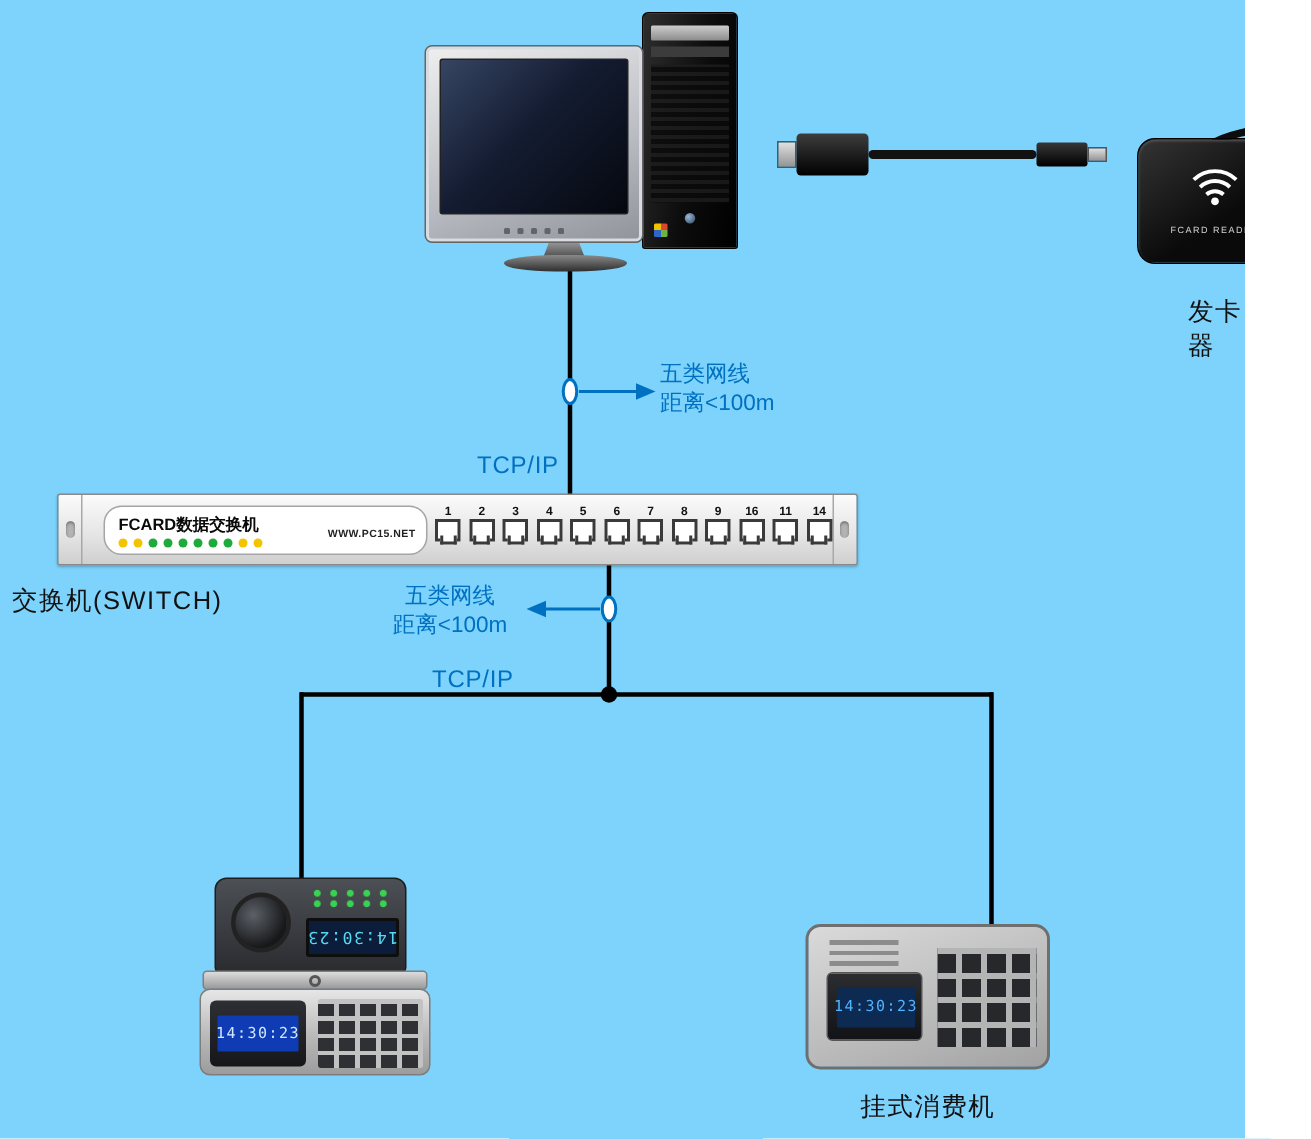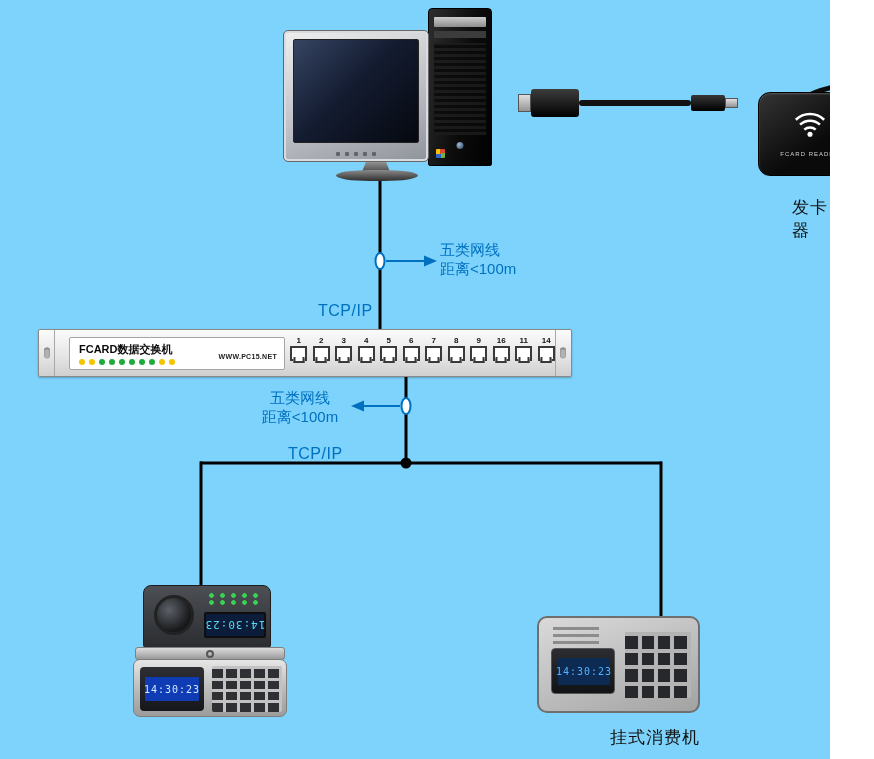--- a/index.html
+++ b/index.html
@@ -73,21 +73,21 @@
          background:linear-gradient(#fbfbfb,#e4e4e4 60%,#cfcfcf);
          border:1px solid #8a8a8a;border-radius:2px;box-shadow:0 1px 2px rgba(0,0,0,.25)}
   #switch .ear{position:absolute;top:0;bottom:0;width:16px}
   #switch .ear.l{left:0;border-right:1px solid #a8a8a8}
   #switch .ear.r{right:0;border-left:1px solid #a8a8a8}
   #switch .hole{position:absolute;top:50%;transform:translateY(-50%);width:6px;height:11px;
          background:#b3b3b3;border-radius:3px;box-shadow:inset 0 1px 2px #6f6f6f}
   #switch .ear.l .hole{left:5px}
   #switch .ear.r .hole{right:5px}
   #brandpanel{position:absolute;left:30px;top:7px;width:216px;height:33px;
-         background:#fff;border:1px solid #a5a5a5;border-radius:2px}
+         background:#fff;border:1px solid #a5a5a5;border-radius:12px}
   #brandtext{position:absolute;left:9px;top:4px;font-size:11px;font-weight:bold;color:#0a0a0a}
   #website{position:absolute;right:7px;top:15px;font-size:7px;font-weight:bold;color:#222;letter-spacing:.3px}
   #leds{position:absolute;left:9px;bottom:4px;display:flex;gap:4px}
   #leds i{width:6px;height:6px;border-radius:50%}
   .led-y{background:#f2c500}
   .led-g{background:#1faa3c}
   #ports{position:absolute;left:250px;top:6px;display:flex;gap:3px}
   .port{width:19.5px;text-align:center}
   .pnum{display:block;font-size:8px;line-height:9px;font-weight:bold;color:#111}
   .pjack{display:block;margin:1px auto 0;width:17px;height:15px;border:2px solid #3a3a3a;
@@ -139,21 +139,21 @@
          display:flex;align-items:center;justify-content:center;border-radius:1px}
   #wpos .keys{position:absolute;left:86px;top:14px;width:66px;height:66px;
          background-image:
            repeating-linear-gradient(0deg,transparent 0 12.5px,#b4b4b4 12.5px 16.5px),
            repeating-linear-gradient(90deg,#26282c 0 12.5px,#b4b4b4 12.5px 16.5px)}
 
   
   #lbl-switch{left:8px;top:389px}
   #lbl-reader{left:792px;top:196px}
   #lbl-dpos{left:133px;top:737px;width:155px;text-align:center}
-  #lbl-wpos{left:537px;top:726px;width:163px;text-align:right}
+  #lbl-wpos{left:537px;top:726px;width:163px;text-align:center}
   #ann-cable-top{left:440px;top:240px}
   #ann-tcpip-top{left:318px;top:301px;font-size:16px;letter-spacing:.5px}
   #ann-cable-bottom{left:248px;top:388px;width:104px;text-align:center}
   #ann-tcpip-bottom{left:288px;top:444px;font-size:16px;letter-spacing:.5px}
 </style>
 </head>
 <body>
 
 <div id="stage">
 
@@ -286,20 +286,21 @@
       <div class="port">
           <span class="pnum">11</span>
           <span class="pjack"></span>
         </div>
       <div class="port">
           <span class="pnum">14</span>
           <span class="pjack"></span>
         </div>
     </div>
   </div>
+  <div class="lbl" id="lbl-switch">交换机(SWITCH)</div>
 
   <div class="ann" id="ann-cable-top">
     <div>五类网线</div>
     <div>距离&lt;100m</div>
   </div>
   <div class="ann" id="ann-tcpip-top">TCP/IP</div>
   <div class="ann" id="ann-cable-bottom">
     <div>五类网线</div>
     <div>距离&lt;100m</div>
   </div>

